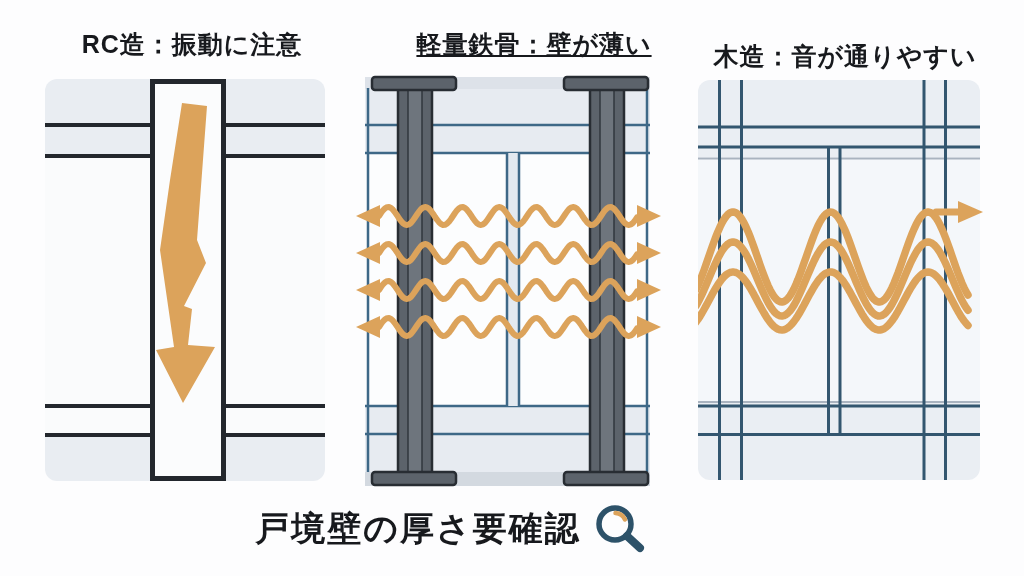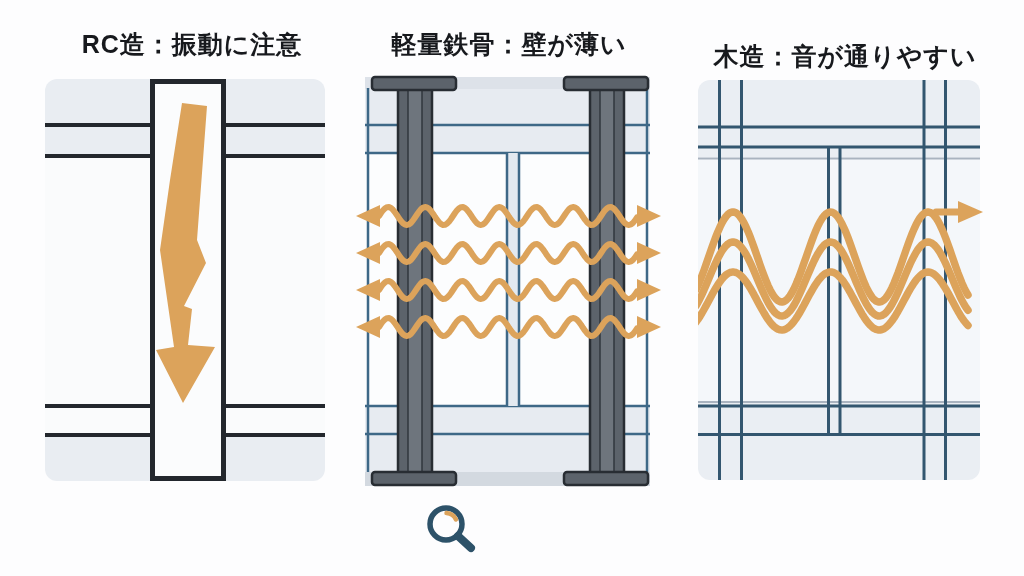--- a/index.html
+++ b/index.html
@@ -20,21 +20,21 @@
     width:1024px;height:576px;background:#fdfdfe;overflow:hidden;
     font-family:"Liberation Sans","DejaVu Sans",sans-serif;
   }
   .stage{position:relative;width:904px;height:576px;}
   .stage svg.canvas{position:absolute;left:0;top:0;}
   .panel-title{
     position:absolute;top:28px;transform:translateX(-50%);
     font-size:25px;font-weight:700;color:var(--text);white-space:nowrap;
     letter-spacing:1px;
   }
-  .t0{left:192px;} .t1{left:509px;} .t2{left:845px;margin-top:12px;}
+  .t0{left:192px;} .t1{left:534px;text-decoration:underline;} .t2{left:845px;margin-top:12px;}
   .caption{
     position:absolute;left:0;right:0;top:503px;
     display:flex;align-items:center;justify-content:center;gap:12px;
   }
   .caption .cap-text{
     font-size:34px;font-weight:700;color:var(--text);letter-spacing:2px;white-space:nowrap;
   }
   
   .lnD{stroke:var(--outline);stroke-width:4;fill:none;}
   .wallR{fill:#fbfcfd;stroke:var(--outline);stroke-width:5;}
@@ -145,19 +145,20 @@
         <polygon class="fO" points="958,201 958,223 983,212"></polygon>
       </g>
     </g>
   </svg>
 
   <div class="panel-title t0">RC造：振動に注意</div>
   <div class="panel-title t1">軽量鉄骨：壁が薄い</div>
   <div class="panel-title t2">木造：音が通りやすい</div>
 
   <div class="caption">
+    <span class="cap-text">戸境壁の厚さ要確認</span>
     <svg width="56" height="52" viewBox="0 0 56 52">
       <circle cx="22" cy="21" r="16" fill="none" stroke="var(--magnifier)" stroke-width="5.5"></circle>
       <line x1="34" y1="33" x2="47" y2="45" stroke="var(--magnifier)" stroke-width="8" stroke-linecap="round"></line>
       <path d="M22.5,10 A 11,11 0 0 1 32,16.5" fill="none" stroke="var(--accent)" stroke-width="4.5" stroke-linecap="round"></path>
     </svg>
   </div>
 </div>
 
 </body></html>

